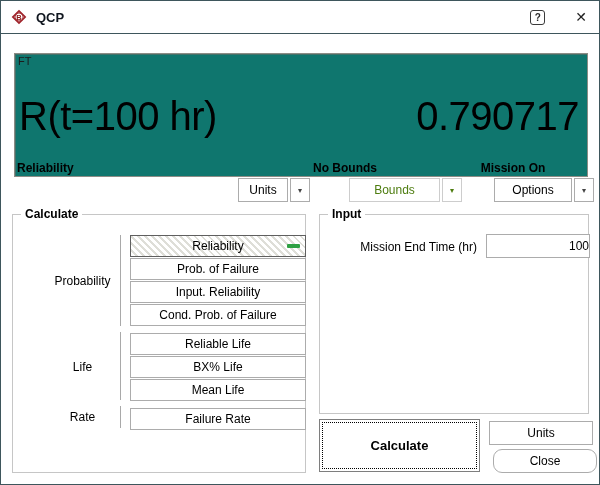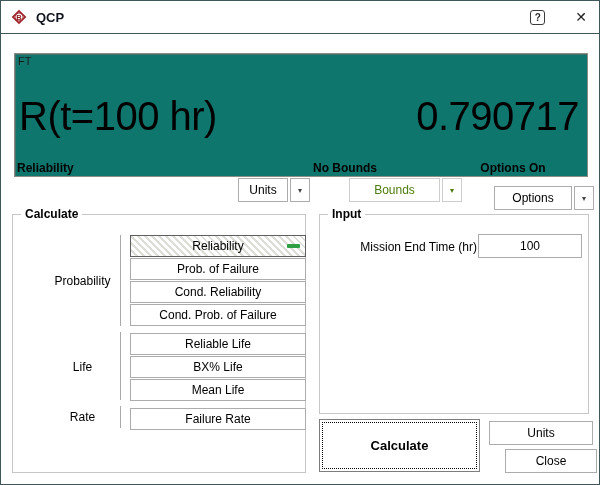--- a/index.html
+++ b/index.html
@@ -41,21 +41,21 @@
   .status-label { position:absolute; bottom:1px; font-size:12px; font-weight:bold; color:#000; }
   .st-function { left:2px; }
   .st-units    { left:160px; width:120px; text-align:center; }
   .st-bounds   { left:270px; width:120px; text-align:center; }
   .st-captions { left:438px; width:120px; text-align:center; }
 
   
   .split { position:absolute; top:177px; height:24px; display:flex;padding-left:28px; }
   .split-units   { left:209px; width:100px; }
   .split-bounds  { left:320px; width:141px; }
-  .split-options { left:465px; width:128px;margin-top:8px; }
+  .split-options { left:465px; width:128px; }
   .sb-main {
     flex:1; background:#fff; border:1px solid #ACACAC;
     font-family:"Liberation Sans",sans-serif; font-size:12px; color:#000;
     display:flex; align-items:center; justify-content:center;
   }
   .sb-arrow {
     width:20px; margin-left:2px; background:#fff; border:1px solid #ACACAC;
     font-size:8px; color:#444; display:flex; align-items:center; justify-content:center;
   }
   .split.disabled .sb-main, .split.disabled .sb-arrow {
@@ -100,38 +100,38 @@
   .vsep-1 { top:20px;  height:91px; }
   .vsep-2 { top:117px; height:68px; }
   .vsep-3 { top:191px; height:22px; }
 
   
   .mission-label {
     position:absolute; left:0; top:25px; width:157px; text-align:right;
     font-size:12px; color:#000;
   }
   .mission-input {
-    position:absolute; left:158px; top:19px; width:104px; height:24px;
-    border:1px solid #ACACAC; background:#fff; text-align:center;
+    position:absolute; left:166px; top:19px; width:104px; height:24px;
+    border:1px solid #ACACAC; background:#fff; text-align:right;
     font-family:"Liberation Sans",sans-serif; font-size:12px; color:#000;
   }
 
   
   .action-btn {
     position:absolute; background:#fff; border:1px solid #ACACAC;
     font-family:"Liberation Sans",sans-serif; font-size:12px; color:#000;
     display:flex; align-items:center; justify-content:center;
   }
   .btn-calculate {
     left:318px; top:418px; width:161px; height:53px;
     border:1px solid #7E7E7E; font-size:13px; font-weight:bold;
     outline:1px dotted #000; outline-offset:-4px;
   }
   .btn-report { left:488px; top:420px; width:104px; height:24px; }
-  .btn-close  { left:504px; top:448px; width:92px; height:24px; }
+  .btn-close  { left:492px; top:448px; width:104px; height:24px;border-radius:9px; }
 </style>
 </head>
 <body>
 
 <div class="window">
 
   <div class="titlebar">
     <span class="app-icon">
       <svg width="18" height="18" viewBox="0 0 18 18">
         <rect x="4.6" y="4.6" width="8.8" height="8.8" transform="rotate(45 9 9)" fill="#ffffff" stroke="#A1262D" stroke-width="1.6"></rect>
@@ -144,21 +144,21 @@
     <button class="tb-btn help-box">?</button>
     <button class="tb-btn close-glyph">✕</button>
   </div>
 
   <div class="display-panel">
     <span class="corner-label">FT</span>
     <span class="big-expr">R(t=100 hr)</span>
     <span class="big-result">0.790717</span>
     <span class="status-label st-function">Reliability</span>
     <span class="status-label st-bounds">No Bounds</span>
-    <span class="status-label st-captions">Options On</span>
+    <span class="status-label st-captions">Mission On</span>
   </div>
 
   <div class="split split-units">
     <button class="sb-main">Units</button>
     <button class="sb-arrow">▾</button>
   </div>
   <div class="split split-bounds disabled">
     <button class="sb-main" disabled="">Bounds</button>
     <button class="sb-arrow" disabled="">▾</button>
   </div>
@@ -177,21 +177,21 @@
     <div class="vsep vsep-2"></div>
     <div class="vsep vsep-3"></div>
 
     <div class="calc-col">
       <div class="calc-set">
         <button class="calc-btn selected">
           <span>Reliability</span>
           <span class="selected-indicator"></span>
         </button>
         <button class="calc-btn">Prob. of Failure</button>
-        <button class="calc-btn">Cond. Reliability</button>
+        <button class="calc-btn">Input. Reliability</button>
         <button class="calc-btn">Cond. Prob. of Failure</button>
       </div>
       <div class="calc-set">
         <button class="calc-btn">Reliable Life</button>
         <button class="calc-btn">BX% Life</button>
         <button class="calc-btn">Mean Life</button>
       </div>
       <div class="calc-set">
         <button class="calc-btn">Failure Rate</button>
       </div>

